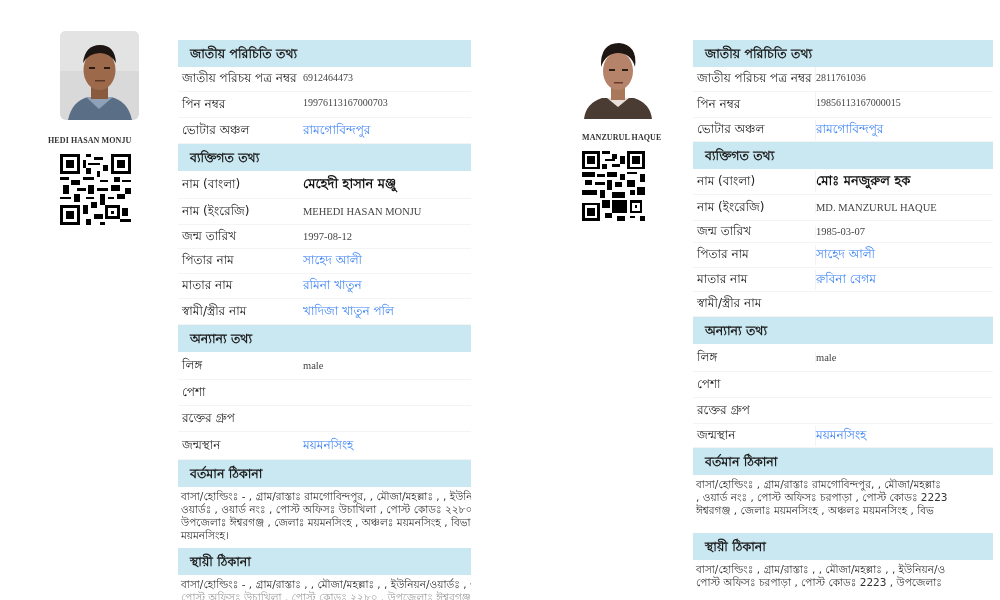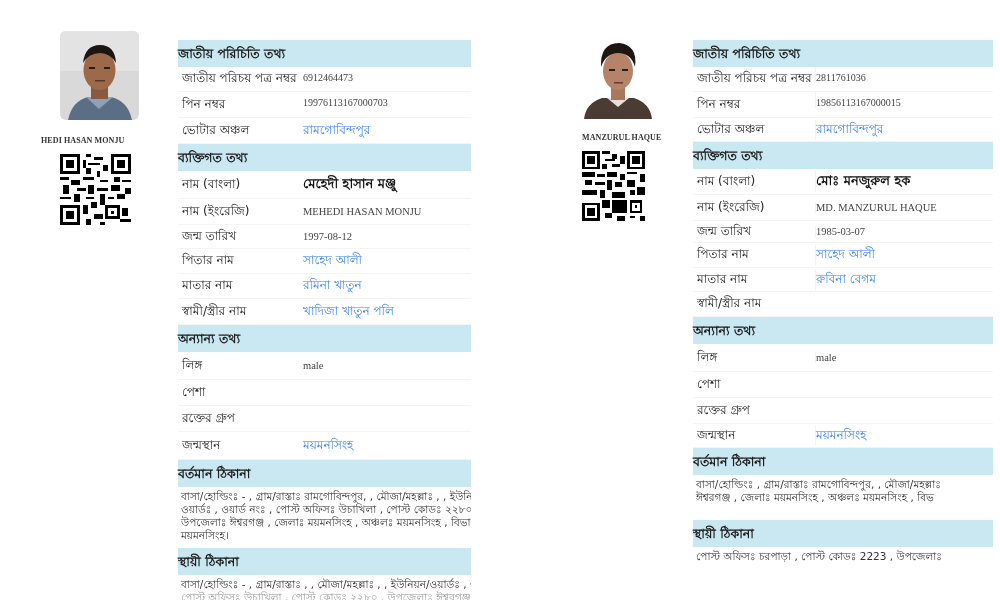--- a/index.html
+++ b/index.html
@@ -10,21 +10,21 @@
   .card-left { left: 0; width: 480px; height: 600px; }
   .card-right { left: 560px; width: 440px; height: 600px; overflow: hidden; }
 
   .photo { position: absolute; border-radius: 6px; overflow: hidden; }
   .photo svg { display: block; }
   .name-caption { position: absolute; font-family: "Liberation Serif", serif; font-weight: bold; font-size: 8px; color: #333; white-space: nowrap; letter-spacing: 0.1px; }
   .qr { position: absolute; }
   .qr svg { display: block; }
 
   .info { position: absolute; }
-  .section-head { background: #c9e8f2; height: 27px; line-height: 27px; padding-left: 0; font-weight: bold; font-size: 12.5px; color: #1c1c1c; }
+  .section-head { background: #c9e8f2; height: 27px; line-height: 27px; padding-left: 12px; font-weight: bold; font-size: 12.5px; color: #1c1c1c; }
   .row { display: flex; align-items: center; border-bottom: 1px solid #f4f4f4; }
   .row .lbl { font-size: 12px; color: #222; padding-left: 4px; white-space: nowrap; }
   .row .val { font-size: 12px; color: #3b82f6; white-space: nowrap; }
   .row .val.num { font-family: "Liberation Serif", serif; font-size: 10px; color: #444; align-self: flex-start; padding-top: 5px; }
   .row .val.bold { font-weight: bold; font-size: 13px; color: #111; }
   .row .val.en { font-family: "Liberation Serif", serif; font-size: 10.5px; color: #444; }
   .addr { font-size: 10.5px; line-height: 13px; color: #333; padding: 3px 0 6px 3px; white-space: nowrap; overflow: hidden; }
 
   
   .card-left .info { left: 178px; top: 40px; width: 293px; }
@@ -46,21 +46,21 @@
       <path d="M8 89 Q12 70 28 66 L51 66 Q68 70 72 89 Z" fill="#5a6f86"></path>
       <path d="M26 66 L39 78 L53 66 Z" fill="#8fa1b8"></path>
       <rect x="31" y="54" width="17" height="14" fill="#8a5a3e"></rect>
       <ellipse cx="39.5" cy="39" rx="16" ry="20" fill="#9c6a4a"></ellipse>
       <path d="M23 32 Q25 14 40 14 Q55 14 56 32 Q50 22 40 22 Q29 22 23 32 Z" fill="#1d1511"></path>
       <rect x="29" y="36" width="6" height="2" fill="#2a1c14"></rect>
       <rect x="44" y="36" width="6" height="2" fill="#2a1c14"></rect>
       <rect x="35" y="49" width="10" height="1.5" fill="#5a3524"></rect>
     </svg>
   </div>
-  <div class="name-caption" style="left:41px;top:136px;">HEDI HASAN MONJU</div>
+  <div class="name-caption" style="left:48px;top:136px;">HEDI HASAN MONJU</div>
   <div class="qr" style="left:60px;top:154px;">
     <svg width="71" height="71" viewBox="0 0 25 25" shape-rendering="crispEdges">
       <rect width="25" height="25" fill="#fff"></rect>
       <g fill="#000">
         <rect x="0" y="0" width="7" height="7"></rect>
           <rect x="1" y="1" width="5" height="5" fill="#fff"></rect>
           <rect x="2" y="2" width="3" height="3"></rect>
         <rect x="18" y="0" width="7" height="7"></rect>
           <rect x="19" y="1" width="5" height="5" fill="#fff"></rect>
           <rect x="20" y="2" width="3" height="3"></rect>
@@ -299,21 +299,23 @@
         <span class="val"></span>
       </div>
     <div class="row" style="height:24px;">
         <span class="lbl">জন্মস্থান</span>
         <span class="val">ময়মনসিংহ</span>
       </div>
 
     <div class="section-head">বর্তমান ঠিকানা</div>
     <div class="addr" style="padding-bottom:16px;">
       <div>বাসা/হোল্ডিংঃ , গ্রাম/রাস্তাঃ রামগোবিন্দপুর, , মৌজা/মহল্লাঃ</div>
+      <div>, ওয়ার্ড নংঃ , পোস্ট অফিসঃ চরপাড়া , পোস্ট কোডঃ 2223</div>
       <div>ঈশ্বরগঞ্জ , জেলাঃ ময়মনসিংহ , অঞ্চলঃ ময়মনসিংহ , বিভ</div>
     </div>
 
     <div class="section-head">স্থায়ী ঠিকানা</div>
     <div class="addr">
+      <div>বাসা/হোল্ডিংঃ , গ্রাম/রাস্তাঃ , , মৌজা/মহল্লাঃ , , ইউনিয়ন/ও</div>
       <div>পোস্ট অফিসঃ চরপাড়া , পোস্ট কোডঃ 2223 , উপজেলাঃ</div>
     </div>
   </div>
 </div>
 
 </body></html>

